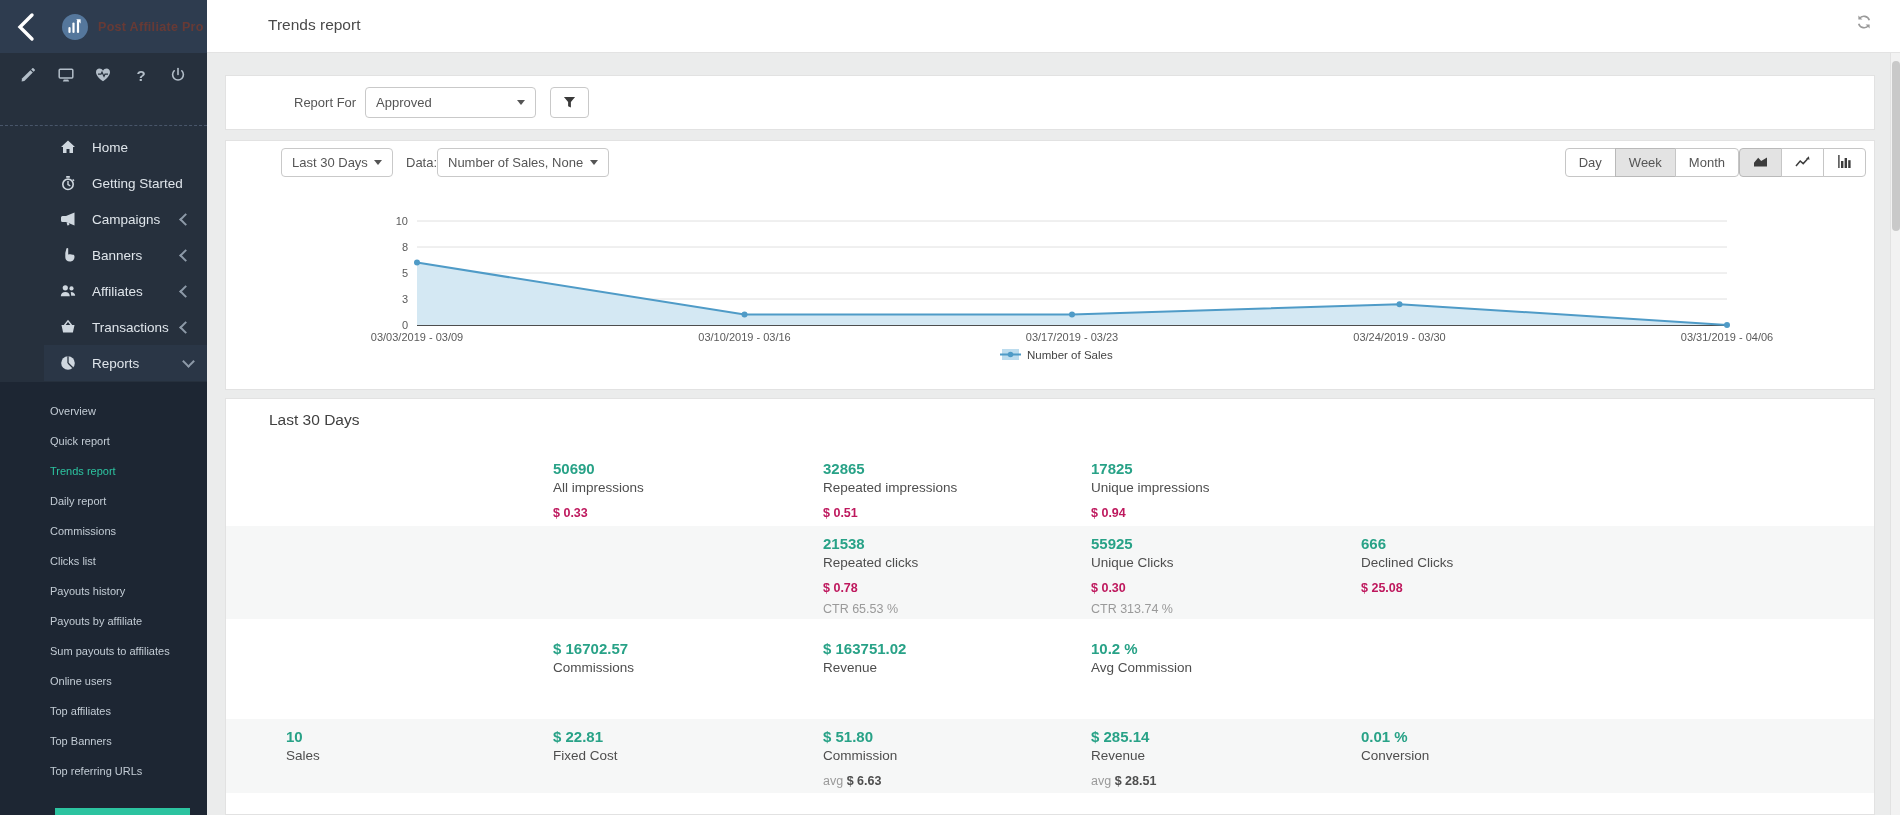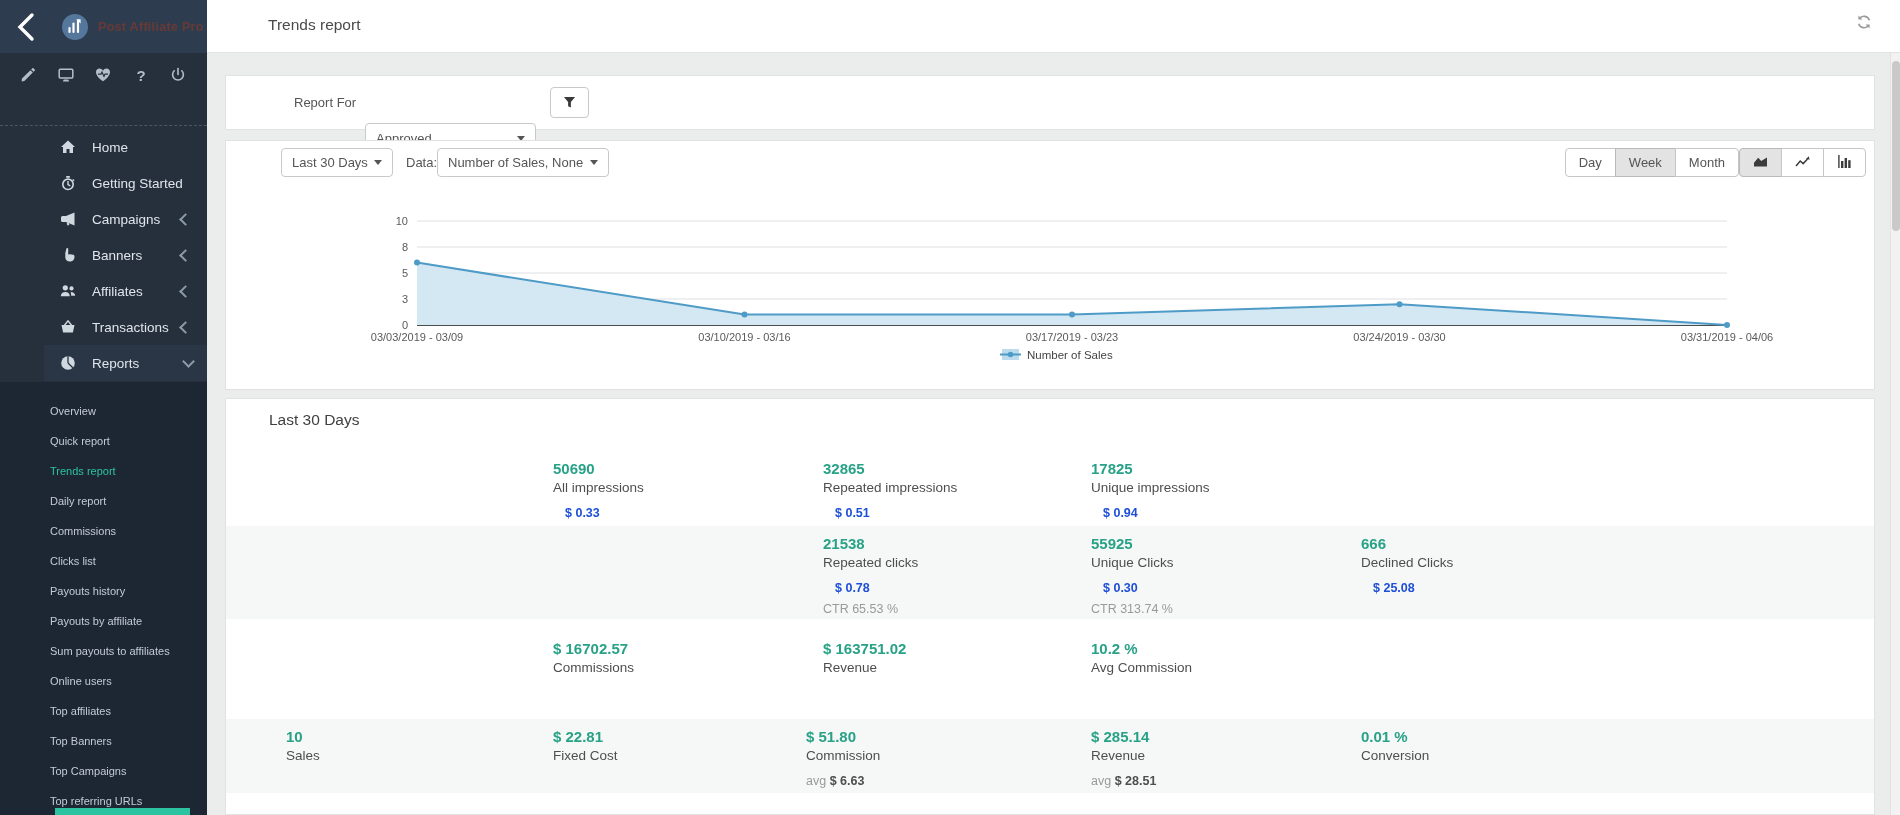--- a/index.html
+++ b/index.html
@@ -39,21 +39,21 @@
   .card{position:absolute;left:225px;width:1650px;background:#fff;border:1px solid #e2e2e2;box-sizing:border-box;}
   #card-filter{top:75px;height:55px;}
   #card-chart{top:140px;height:250px;}
   #card-stats{top:398px;height:417px;overflow:hidden;}
   .lbl{font-size:13px;color:#555;}
   .select{height:31px;border:1px solid #c9c9c9;border-radius:4px;background:#fff;display:flex;align-items:center;
     padding:0 10px;font-size:13px;color:#555;cursor:pointer;box-sizing:border-box;}
   .select .caret{margin-left:auto;}
   .caret{width:0;height:0;border-left:4px solid transparent;border-right:4px solid transparent;border-top:5px solid #555;}
   #report-for-label{position:absolute;left:68px;top:19px;}
-  #report-for-select{position:absolute;left:139px;top:11px;width:171px;margin-top:36px;}
+  #report-for-select{position:absolute;left:139px;top:11px;width:171px;}
   #filter-btn{position:absolute;left:324px;top:11px;width:39px;height:31px;border:1px solid #c9c9c9;border-radius:4px;
     background:#fff;display:flex;align-items:center;justify-content:center;color:#3a3a3a;cursor:pointer;box-sizing:border-box;}
   #filter-btn svg{width:13px;height:13px;}
   
   #range-btn{position:absolute;left:55px;top:7px;width:112px;height:29px;}
   #data-label{position:absolute;left:180px;top:14px;}
   #data-select{position:absolute;left:211px;top:7px;width:172px;height:29px;}
   .btn-group{position:absolute;top:7px;display:flex;}
   #period-group{right:135px;}
   #charttype-group{right:8px;}
@@ -65,21 +65,21 @@
   .btn.icon-btn{padding:0 13px;color:#3c3c3c;}
   .btn.icon-btn svg{width:15px;height:15px;}
   #trend-chart{position:absolute;left:0;top:60px;}
   
   #stats-title{position:absolute;left:43px;top:12px;font-size:15.5px;color:#414141;}
   .stat-row{position:absolute;left:0;width:1650px;}
   .stat-row.shaded{background:#f6f7f7;}
   .stat-cell{position:absolute;top:8px;}
   .stat-value{font-size:15px;font-weight:bold;color:#28a287;line-height:19px;}
   .stat-label{font-size:13.5px;color:#4e4e4e;line-height:19px;}
-  .stat-money{font-size:12.5px;font-weight:bold;color:#1d4ed8;margin-top:9px;margin-left:12px;}
+  .stat-money{font-size:12.5px;font-weight:bold;color:#be185d;margin-top:9px;}
   .stat-ctr{font-size:12.5px;color:#9a9a9a;margin-top:7px;}
   .stat-avg{font-size:12.5px;margin-top:9px;color:#9a9a9a;}
   .stat-avg b{color:#4e4e4e;}
   
   #v-scrollbar{position:absolute;right:0;top:53px;width:10px;height:762px;background:#f2f2f2;border-left:1px solid #e2e2e2;box-sizing:border-box;}
   #v-thumb{position:absolute;left:1px;top:8px;width:8px;height:170px;background:#c9c9c9;border-radius:4px;}
 </style>
 </head>
 <body>
 
@@ -210,21 +210,20 @@
       <div class="sb-subitem active">Trends report</div>
       <div class="sb-subitem">Daily report</div>
       <div class="sb-subitem">Commissions</div>
       <div class="sb-subitem">Clicks list</div>
       <div class="sb-subitem">Payouts history</div>
       <div class="sb-subitem">Payouts by affiliate</div>
       <div class="sb-subitem">Sum payouts to affiliates</div>
       <div class="sb-subitem">Online users</div>
       <div class="sb-subitem">Top affiliates</div>
       <div class="sb-subitem">Top Banners</div>
-      <div class="sb-subitem">Top Campaigns</div>
       <div class="sb-subitem">Top referring URLs</div>
     </div>
   <div class="sb-bottom-bar"></div>
 </div>
 
 <div id="main-header">
   <div id="page-title">Trends report</div>
   <div id="refresh-btn">
     <svg viewBox="0 0 16 16">
       <g fill="none" stroke="currentColor" stroke-width="1.6">
@@ -371,21 +370,21 @@
       </div>
       <div class="stat-row shaded" style="top: 320px; height: 74px;">
         <div class="stat-cell" style="left: 60px;">
           <div class="stat-value">10</div>
           <div class="stat-label">Sales</div>
         </div>
         <div class="stat-cell" style="left: 327px;">
           <div class="stat-value">$ 22.81</div>
           <div class="stat-label">Fixed Cost</div>
         </div>
-        <div class="stat-cell" style="left: 580px;">
+        <div class="stat-cell" style="left: 597px;">
           <div class="stat-value">$ 51.80</div>
           <div class="stat-label">Commission</div>
           <div class="stat-avg"><span>avg</span> <b>$ 6.63</b></div>
         </div>
         <div class="stat-cell" style="left: 865px;">
           <div class="stat-value">$ 285.14</div>
           <div class="stat-label">Revenue</div>
           <div class="stat-avg"><span>avg</span> <b>$ 28.51</b></div>
         </div>
         <div class="stat-cell" style="left: 1135px;">

